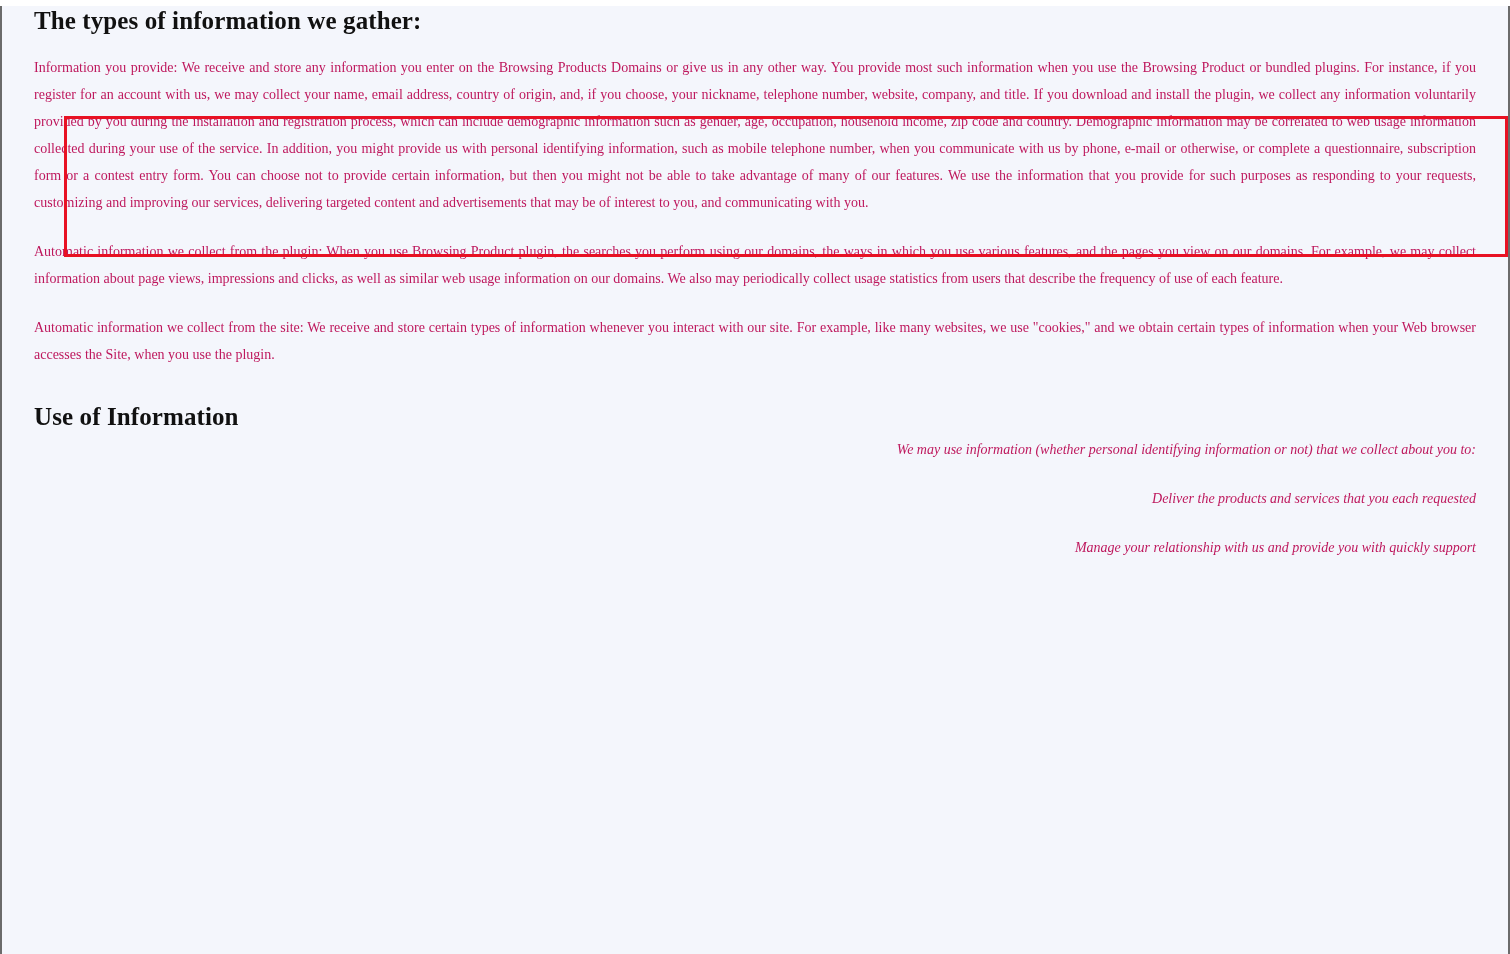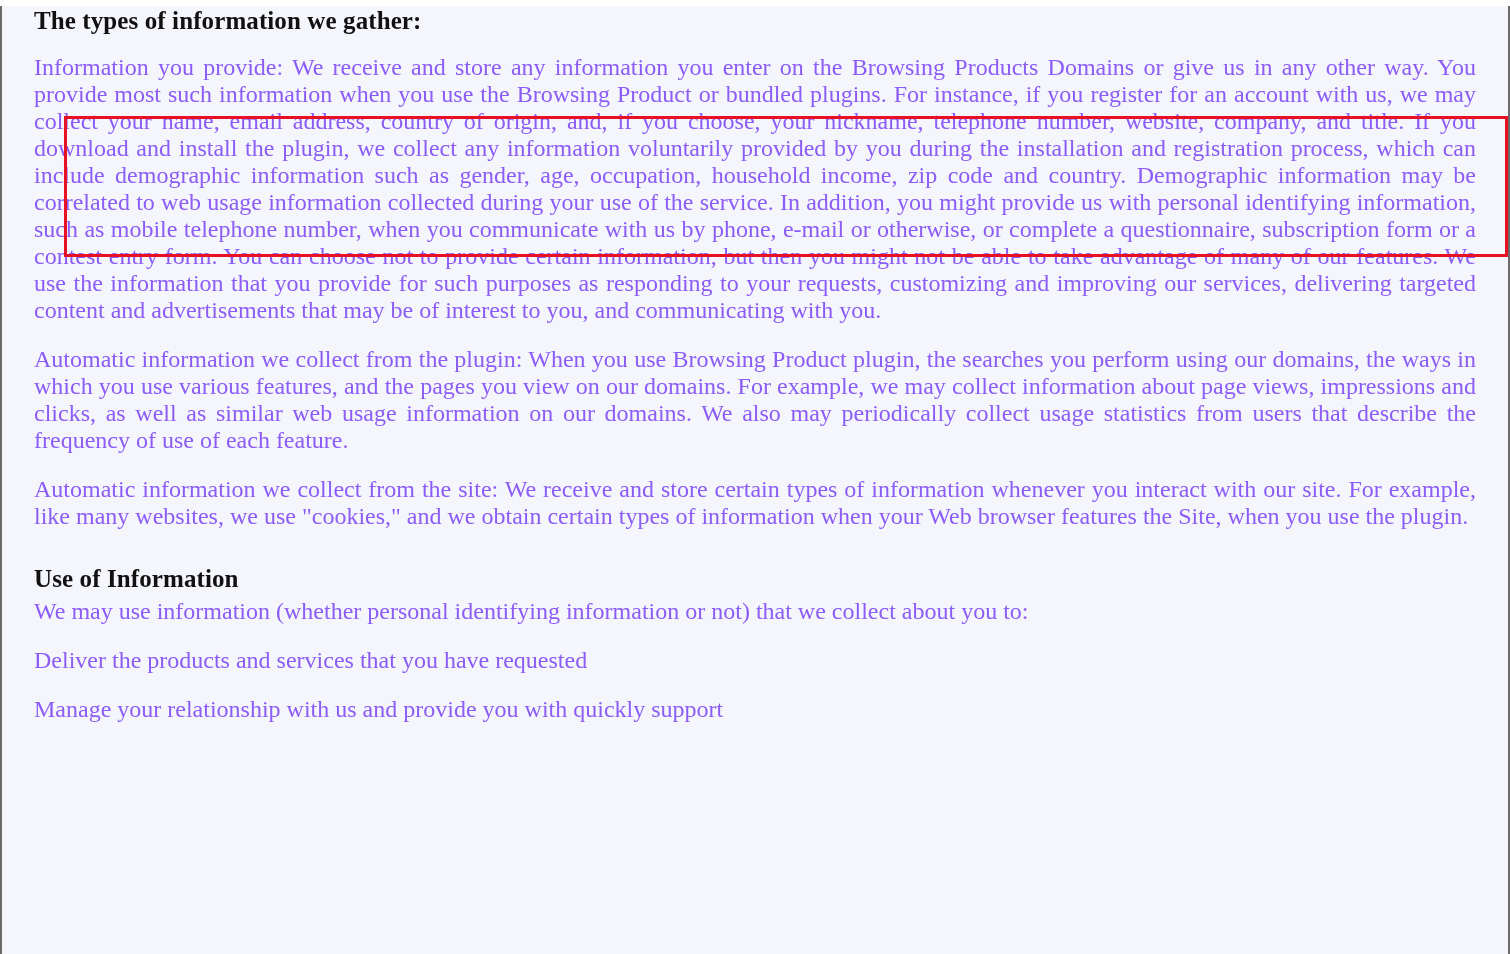--- a/index.html
+++ b/index.html
@@ -31,29 +31,30 @@
     color: #111111;
     margin: 6px 0 18px 0;
     line-height: 1.2;
     letter-spacing: 0.1px;
   }
   h2.section-heading.second {
     margin-top: 34px;
     margin-bottom: 4px;
   }
   p.para {
-    font-size: 24px;
+    font-size: 14px;
     line-height: 27px;
-    color: #8b5cf6;
+    color: #be185d;
     margin: 0 0 22px 0;
     text-align: justify;
     text-justify: inter-word;
   }
   p.plain {
-    text-align: left;
+    text-align: right;
+    font-style: italic;
   }
   .highlight-wrap {
     position: relative;
   }
   
   .red-box {
     position: absolute;
     left: 30px;
     top: 62px;
     width: 1444px;
@@ -73,27 +74,27 @@
 
     <h2 class="section-heading">The types of information we gather:</h2>
 
     <div class="highlight-wrap">
       <div class="red-box"></div>
       <p class="para">Information you provide: We receive and store any information you enter on the Browsing Products Domains or give us in any other way. You provide most such information when you use the Browsing Product or bundled plugins. For instance, if you register for an account with us, we may collect your name, email address, country of origin, and, if you choose, your nickname, telephone number, website, company, and title. If you download and install the plugin, we collect any information voluntarily provided by you during the installation and registration process, which can include demographic information such as gender, age, occupation, household income, zip code and country. Demographic information may be correlated to web usage information collected during your use of the service. In addition, you might provide us with personal identifying information, such as mobile telephone number, when you communicate with us by phone, e-mail or otherwise, or complete a questionnaire, subscription form or a contest entry form. You can choose not to provide certain information, but then you might not be able to take advantage of many of our features. We use the information that you provide for such purposes as responding to your requests, customizing and improving our services, delivering targeted content and advertisements that may be of interest to you, and communicating with you.</p>
     </div>
 
     <p class="para">Automatic information we collect from the plugin: When you use Browsing Product plugin, the searches you perform using our domains, the ways in which you use various features, and the pages you view on our domains. For example, we may collect information about page views, impressions and clicks, as well as similar web usage information on our domains. We also may periodically collect usage statistics from users that describe the frequency of use of each feature.</p>
 
-    <p class="para">Automatic information we collect from the site: We receive and store certain types of information whenever you interact with our site. For example, like many websites, we use "cookies," and we obtain certain types of information when your Web browser features the Site, when you use the plugin.</p>
+    <p class="para">Automatic information we collect from the site: We receive and store certain types of information whenever you interact with our site. For example, like many websites, we use "cookies," and we obtain certain types of information when your Web browser accesses the Site, when you use the plugin.</p>
 
 
     <h2 class="section-heading second">Use of Information</h2>
 
     <p class="para plain">We may use information (whether personal identifying information or not) that we collect about you to:</p>
 
-    <p class="para plain">Deliver the products and services that you have requested</p>
+    <p class="para plain">Deliver the products and services that you each requested</p>
 
     <p class="para plain">Manage your relationship with us and provide you with quickly support</p>
 
 
   </div>
 
 </div>
 
 </body></html>

